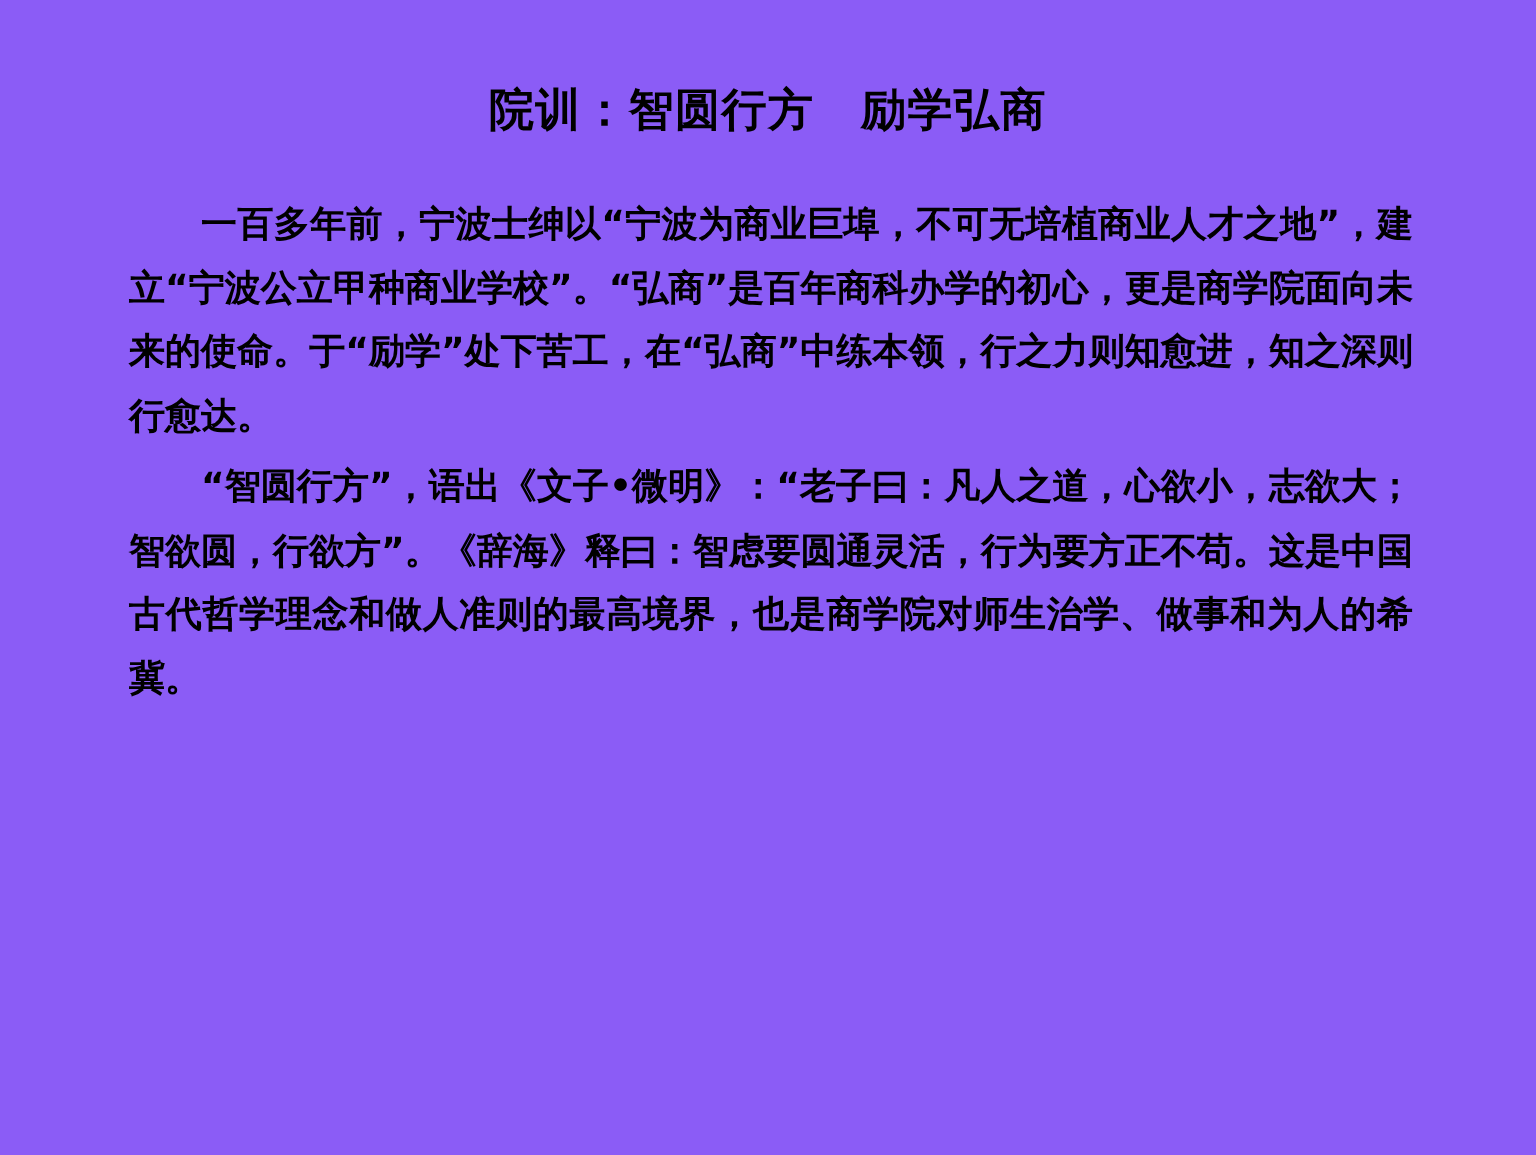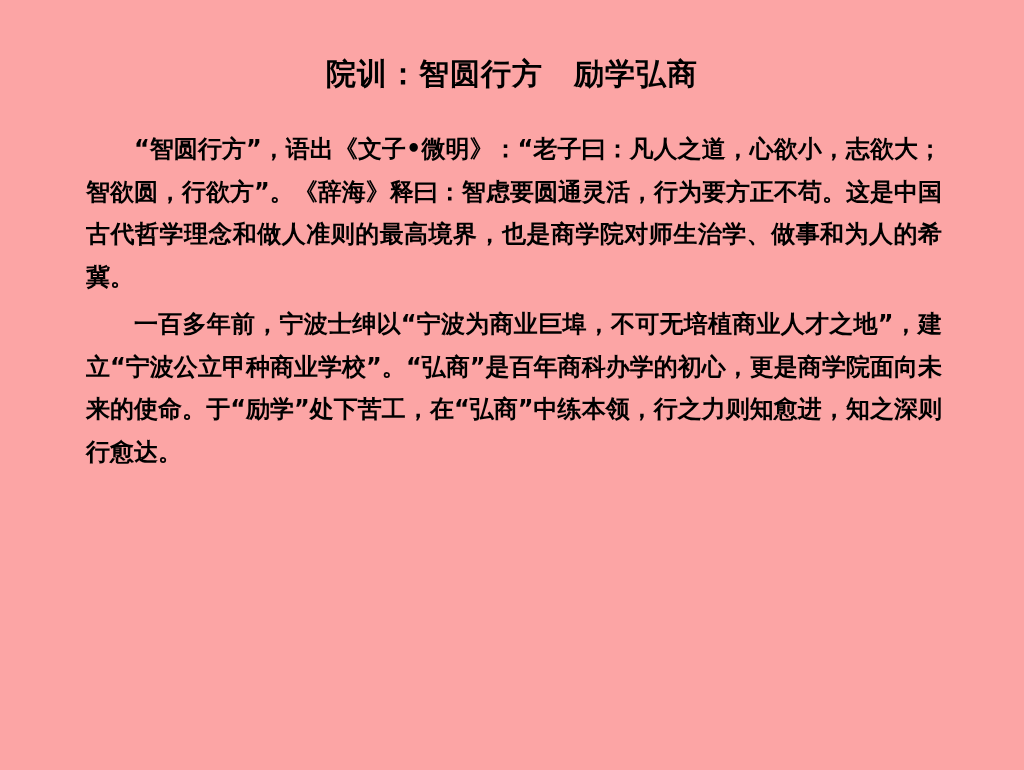--- a/index.html
+++ b/index.html
@@ -11,21 +11,21 @@
     width: 1024px;
     height: 770px;
     overflow: hidden;
     font-family: "DejaVu Sans", "Liberation Sans", sans-serif;
     color: #000000;
   }
   .slide {
     position: relative;
     width: 1024px;
     height: 770px;
-    background: #fca5a5;
+    background: #8b5cf6;
     box-sizing: border-box;
   }
   .slide-title {
     position: absolute;
     top: 56px;
     left: 0;
     width: 1024px;
     text-align: center;
     font-size: 30px;
     font-weight: bold;
@@ -51,17 +51,17 @@
   }
 </style>
 </head>
 <body>
 
 <div class="slide">
 
   <div class="slide-title">院训：智圆行方　励学弘商</div>
 
   <div class="body-block">
+    <p class="para">一百多年前，宁波士绅以“宁波为商业巨埠，不可无培植商业人才之地”，建立“宁波公立甲种商业学校”。“弘商”是百年商科办学的初心，更是商学院面向未来的使命。于“励学”处下苦工，在“弘商”中练本领，行之力则知愈进，知之深则行愈达。</p>
     <p class="para">“智圆行方”，语出《文子•微明》：“老子曰：凡人之道，心欲小，志欲大；智欲圆，行欲方”。《辞海》释曰：智虑要圆通灵活，行为要方正不苟。这是中国古代哲学理念和做人准则的最高境界，也是商学院对师生治学、做事和为人的希冀。</p>
-    <p class="para">一百多年前，宁波士绅以“宁波为商业巨埠，不可无培植商业人才之地”，建立“宁波公立甲种商业学校”。“弘商”是百年商科办学的初心，更是商学院面向未来的使命。于“励学”处下苦工，在“弘商”中练本领，行之力则知愈进，知之深则行愈达。</p>
   </div>
 
 </div>
 
 </body></html>

